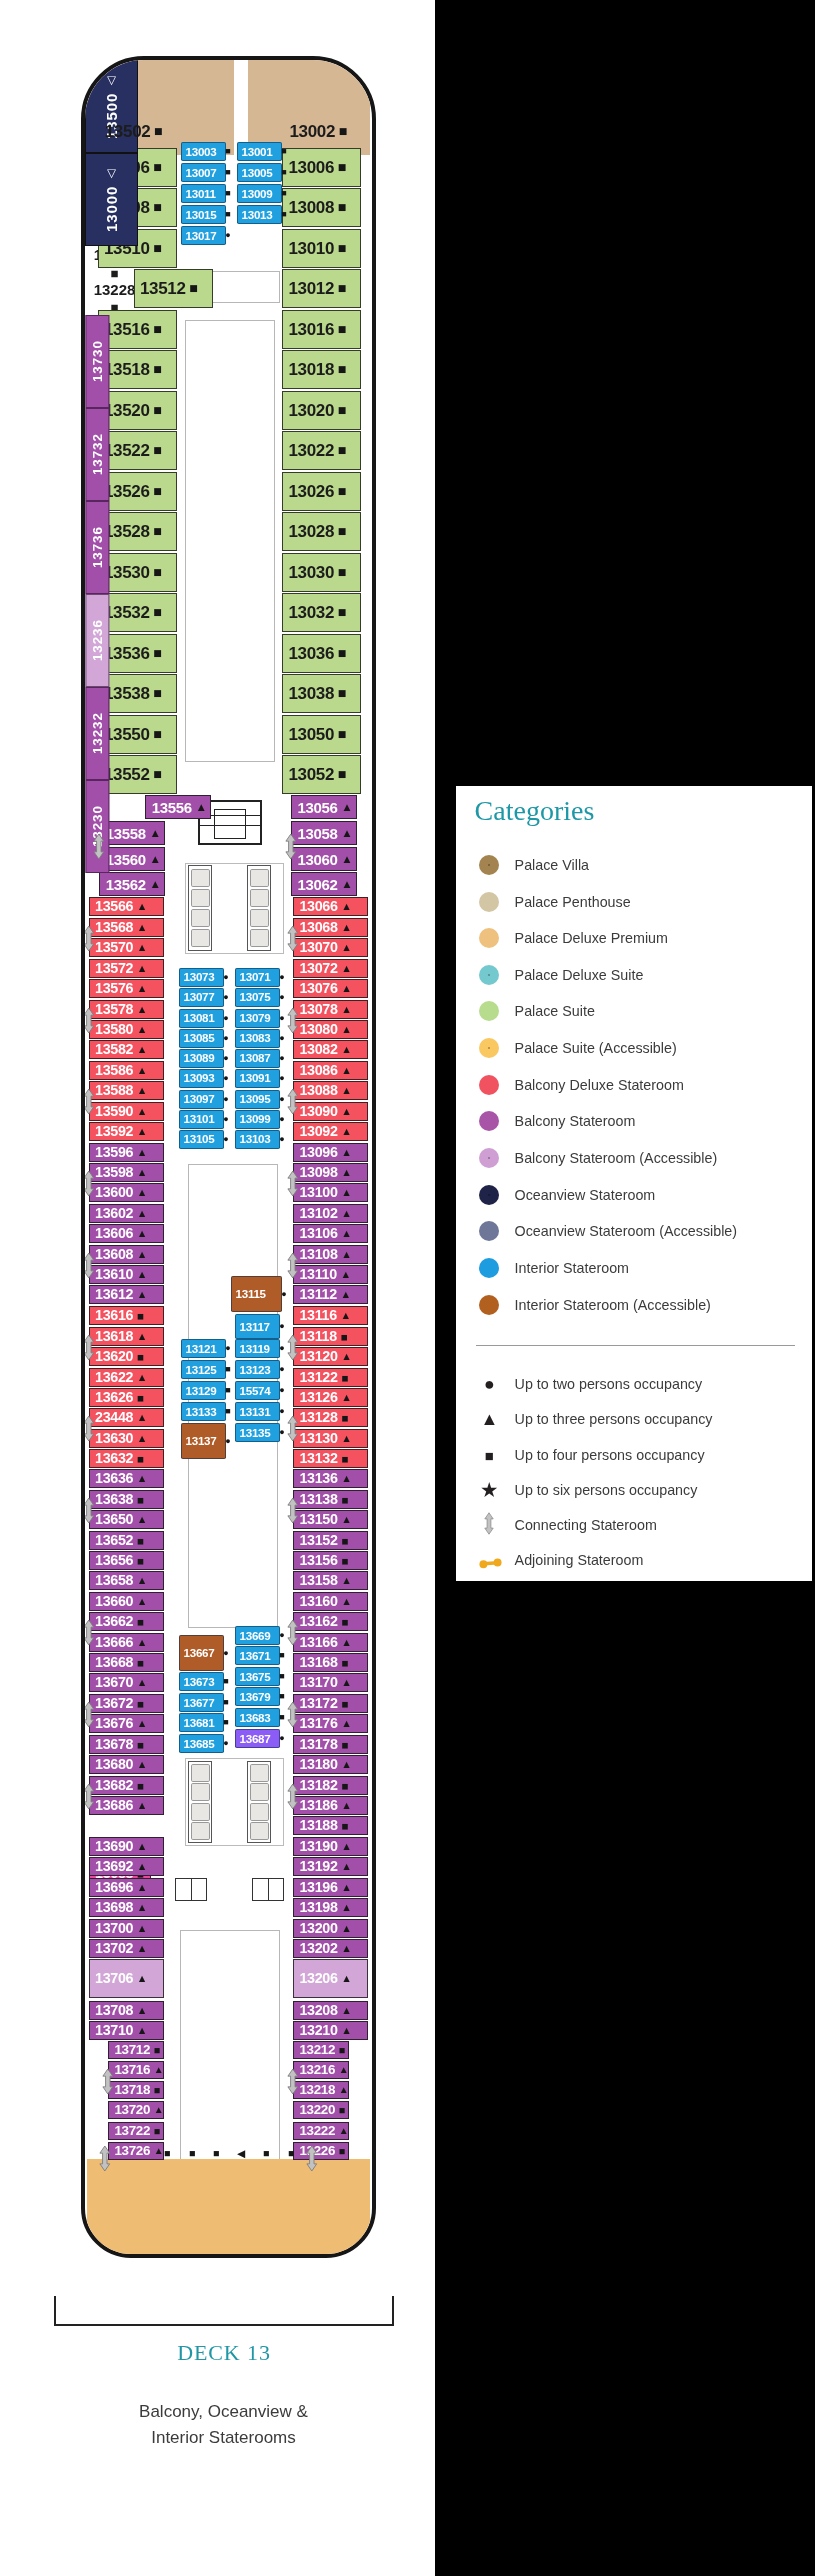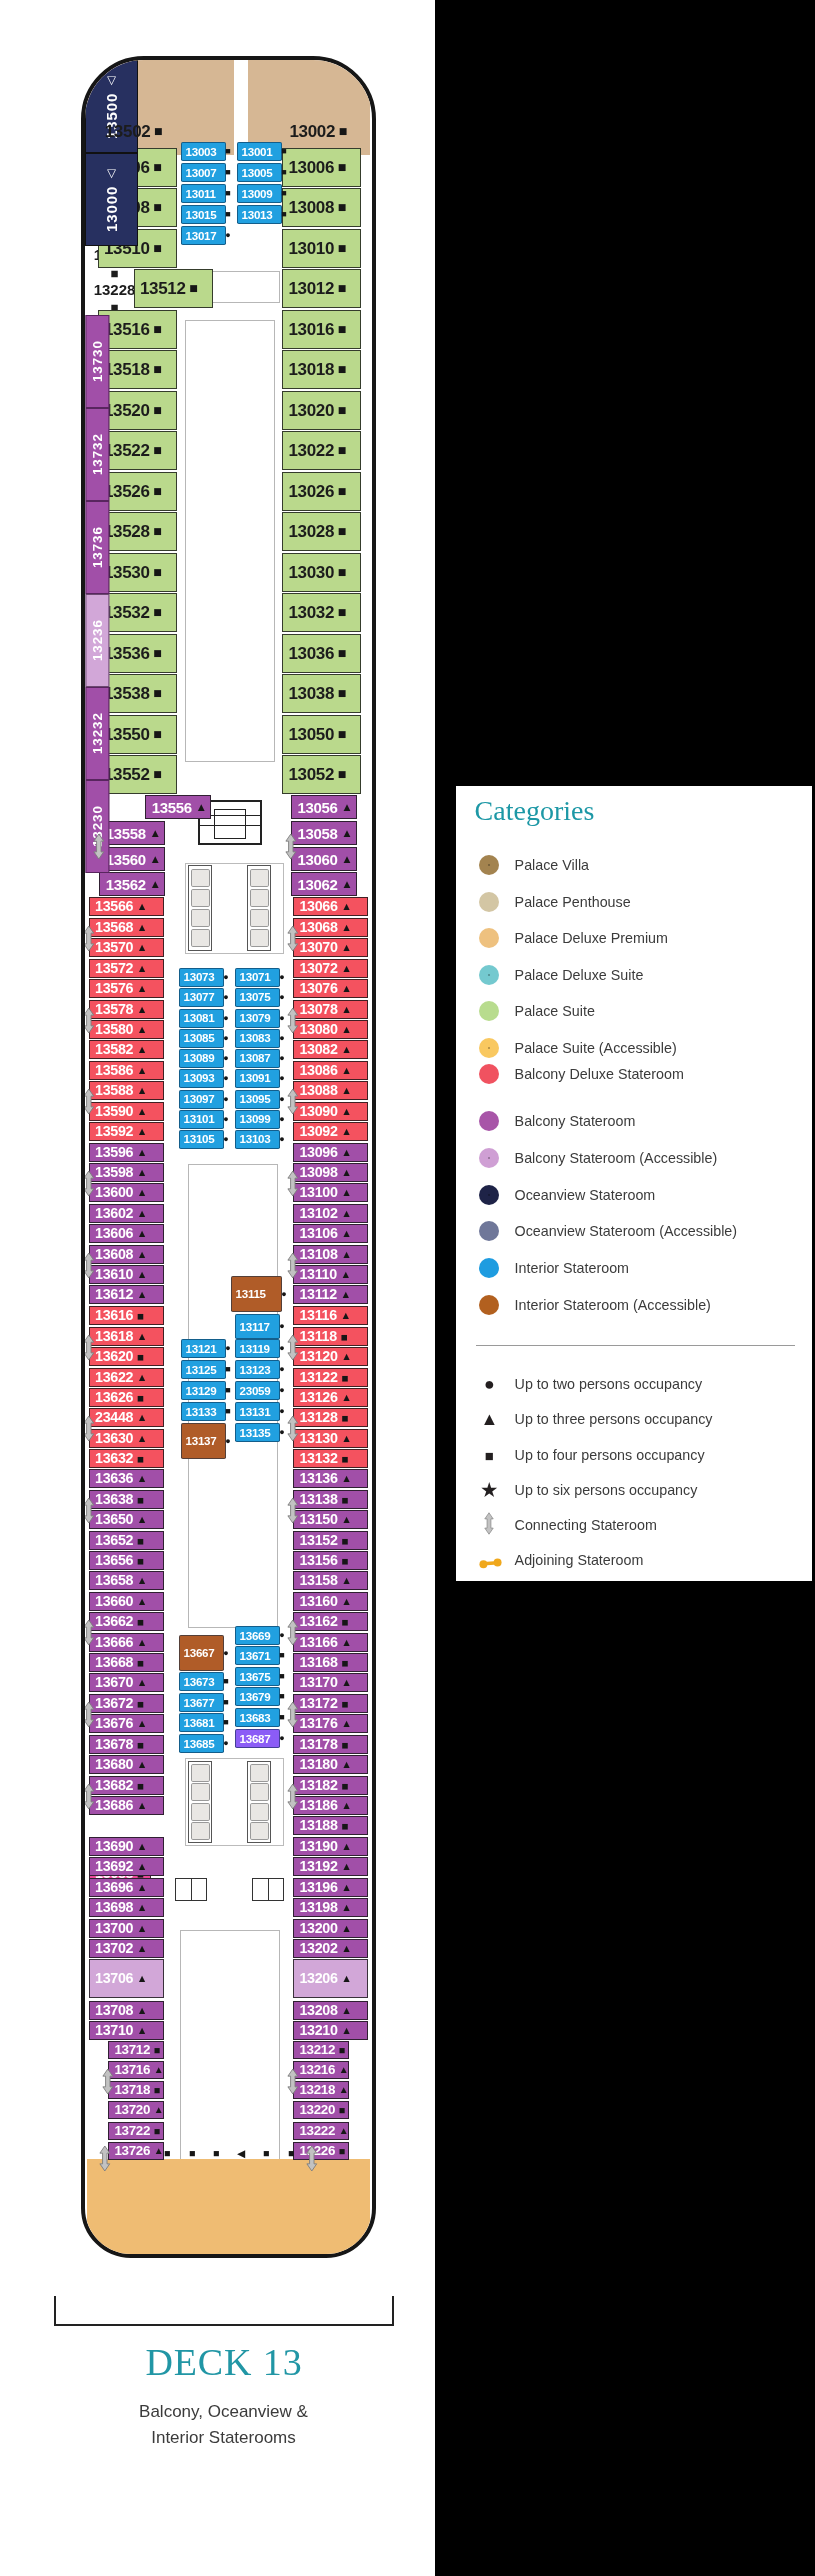--- a/index.html
+++ b/index.html
@@ -31,21 +31,21 @@
                 font-size:28px;color:#1d98a6;}
   .lgd-item{position:absolute;left:0;width:100%;height:36px;display:flex;align-items:center;}
   .lgd-swatch{position:absolute;left:23px;width:20.6px;height:20.6px;border-radius:50%;}
   .lgd-label{position:absolute;left:59px;font-size:14.3px;color:#3b3b3b;}
   .lgd-divider{position:absolute;left:20px;width:319px;border-top:1.8px solid #9a9a9a;}
   .lgd-sym{position:absolute;left:23px;width:21.5px;text-align:center;color:#231f20;}
   
   #bracket{position:absolute;left:54px;top:2296px;width:340px;height:30px;
            border-left:2.7px solid #222;border-right:2.7px solid #222;border-bottom:2.7px solid #222;box-sizing:border-box;}
   #deck-title{position:absolute;left:54px;top:2340px;width:340px;text-align:center;
-              font-family:"Liberation Serif","DejaVu Serif",serif;font-size:38px;color:#2196a5;letter-spacing:0.9px;}
+              font-family:"Liberation Serif","DejaVu Serif",serif;font-size:22px;color:#2196a5;letter-spacing:0.9px;}
   #deck-subtitle{position:absolute;left:31px;top:2399px;width:385px;text-align:center;
                  font-size:17px;color:#3b3b3b;line-height:1.55;}
 </style>
 </head>
 <body>
 
 <div id="page">
 
   <div id="hull">
 
@@ -958,21 +958,21 @@
       </div>
       <div class="cabin inner" style="left:150px;top:1279px;width:45px;height:19px;background:#21a0e0;color:#fff;font-size:11.6px;">
         <span>13119</span>
         <span class="sym" style="font-size: 9px;">●</span>
       </div>
       <div class="cabin inner" style="left:150px;top:1300px;width:45px;height:19px;background:#21a0e0;color:#fff;font-size:11.6px;">
         <span>13123</span>
         <span class="sym" style="font-size: 9px;">●</span>
       </div>
       <div class="cabin inner" style="left:150px;top:1321px;width:45px;height:19px;background:#21a0e0;color:#fff;font-size:11.6px;">
-        <span>23059</span>
+        <span>15574</span>
         <span class="sym" style="font-size: 9px;">●</span>
       </div>
       <div class="cabin inner" style="left:150px;top:1342px;width:45px;height:19px;background:#21a0e0;color:#fff;font-size:11.6px;">
         <span>13131</span>
         <span class="sym" style="font-size: 9px;">●</span>
       </div>
       <div class="cabin inner" style="left:150px;top:1363px;width:45px;height:19px;background:#21a0e0;color:#fff;font-size:11.6px;">
         <span>13135</span>
         <span class="sym" style="font-size: 9px;">●</span>
       </div>
@@ -1113,21 +1113,21 @@
           <span class="lgd-label">Palace Deluxe Suite</span>
         </div>
         <div class="lgd-item" style="top:207px;">
           <div class="lgd-swatch" style="background:#b8dc8e;"></div>
           <span class="lgd-label">Palace Suite</span>
         </div>
         <div class="lgd-item" style="top:244px;">
           <div class="lgd-swatch dots" style="background: radial-gradient(circle, rgba(0, 0, 0, 0.25) 0.9px, transparent 1.1px) rgb(249, 200, 96);"></div>
           <span class="lgd-label">Palace Suite (Accessible)</span>
         </div>
-        <div class="lgd-item" style="top:270px;text-align:center;">
+        <div class="lgd-item" style="top:281px;text-align:center;">
           <div class="lgd-swatch" style="background:#f05260;"></div>
           <span class="lgd-label">Balcony Deluxe Stateroom</span>
         </div>
         <div class="lgd-item" style="top:317px;">
           <div class="lgd-swatch" style="background:#a855a8;"></div>
           <span class="lgd-label">Balcony Stateroom</span>
         </div>
         <div class="lgd-item" style="top:354px;">
           <div class="lgd-swatch dots" style="background: radial-gradient(circle, rgba(0, 0, 0, 0.25) 0.9px, transparent 1.1px) rgb(207, 159, 212);"></div>
           <span class="lgd-label">Balcony Stateroom (Accessible)</span>

